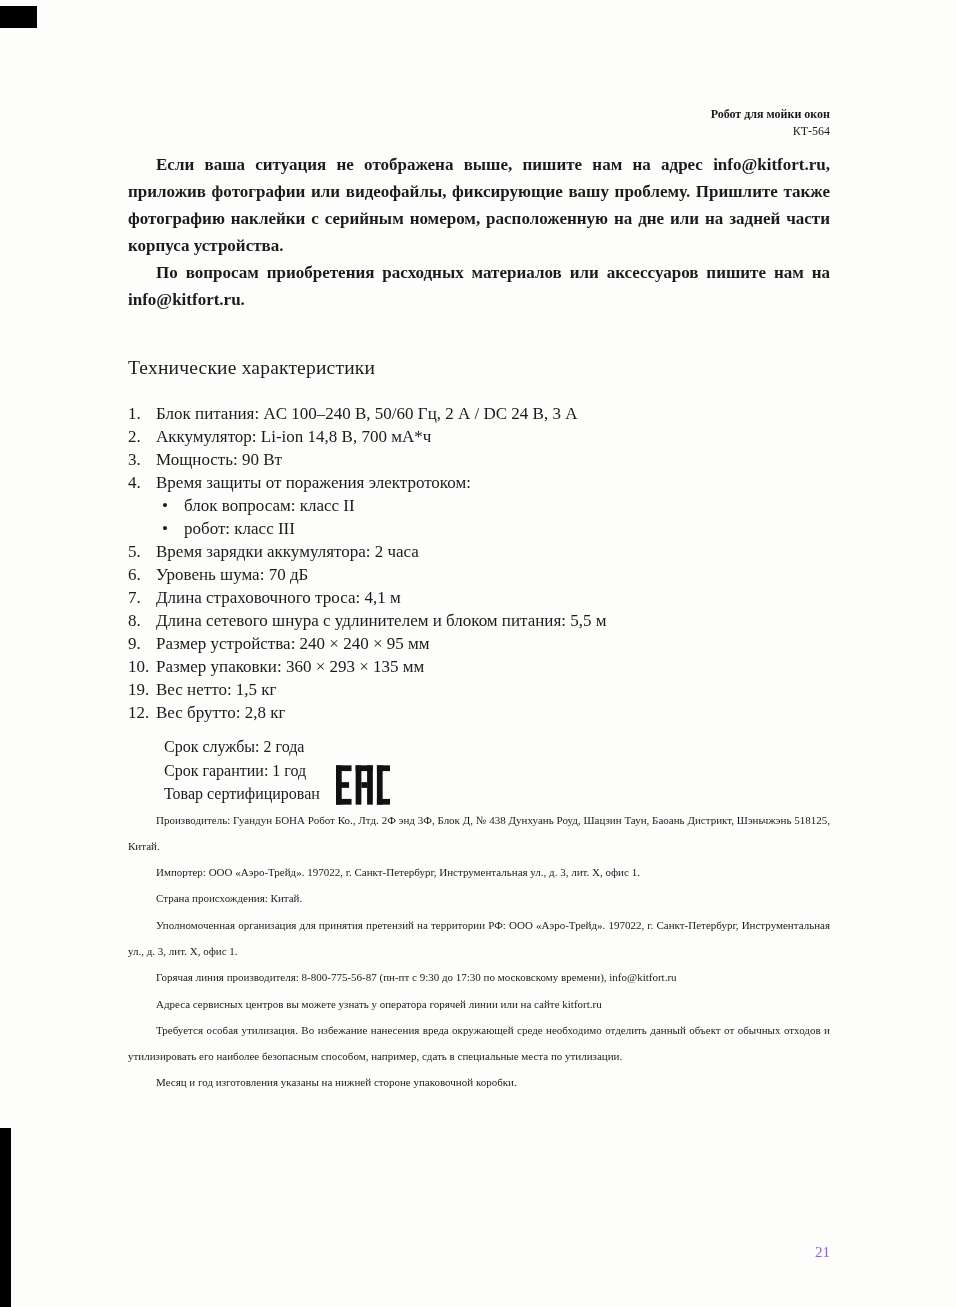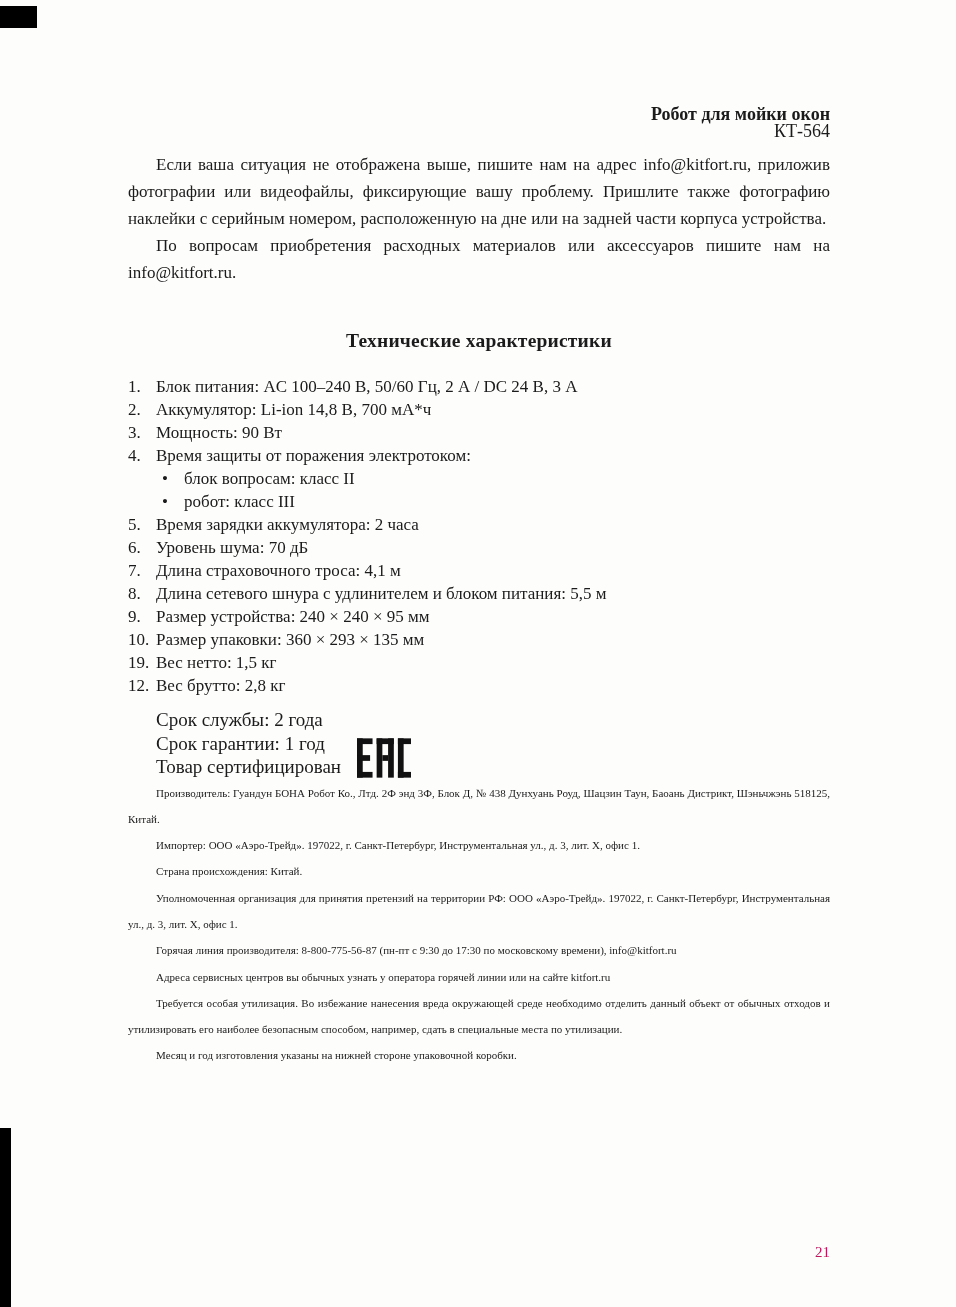--- a/index.html
+++ b/index.html
@@ -9,49 +9,49 @@
     background:#fdfdfc;
     font-family:"Liberation Serif","DejaVu Serif",serif;
     color:#1b1b1b;
     overflow:hidden;
   }
   .mark-top { position:absolute; left:0; top:6px; width:37px; height:22px; background:#000; }
   .mark-left { position:absolute; left:0; top:1128px; width:11px; height:179px; background:#000; }
 
   .content { position:absolute; left:128px; top:0; width:702px; }
 
-  .doc-header { margin-top:106px; text-align:right; font-size:18px; line-height:17px; }
+  .doc-header { margin-top:106px; text-align:right; font-size:12px; line-height:17px; }
   .doc-header .title { font-weight:bold; }
 
   .intro { margin-top:11px; }
-  .intro p { margin:0; font-size:17px; line-height:27px; text-align:justify; text-indent:28px; }
+  .intro p { margin:0; font-size:17px; line-height:27px; text-align:justify; text-indent:28px;font-weight:bold; }
 
   .section-title {
-    margin:44px 0 0 0; text-align:center;
-    font-size:19.5px; font-weight:bold; letter-spacing:0.2px;
+    margin:44px 0 0 0; text-align:left;
+    font-size:19.5px; font-weight:normal; letter-spacing:0.2px;
   }
 
   .specs { margin-top:23px; font-size:17px; line-height:23px; }
   .spec-row { display:flex; }
   .spec-num { flex:0 0 28px; }
   .spec-text { flex:1; }
   .spec-sub { padding-left:30px; }
   .spec-bullet { flex:0 0 26px; padding-left:4px; box-sizing:border-box; }
 
-  .service { margin:11px 0 0 28px; font-size:19px; line-height:23.5px; display:flex; }
+  .service { margin:11px 0 0 36px; font-size:16px; line-height:23.5px; display:flex; }
   .service-lines div { white-space:nowrap; }
   .eac { margin-left:16px; align-self:flex-end; margin-bottom:1px; line-height:0; }
   .eac svg { display:block; }
 
   .legal { margin-top:1px; font-size:11px; line-height:26.3px; }
   .legal p { margin:0; text-align:justify; text-indent:28px; }
 
   .page-number {
     position:absolute; right:126px; bottom:46px;
-    color:#be185d; font-size:15px;
+    color:#8b5cf6; font-size:15px;
   }
 </style>
 </head>
 <body>
 
 <div class="page">
   <div class="mark-top"></div>
   <div class="mark-left"></div>
 
   <div class="content">
@@ -149,21 +149,21 @@
         </svg>
       </div>
     </div>
 
     <div class="legal">
       <p>Производитель: Гуандун БОНА Робот Ко., Лтд. 2Ф энд 3Ф, Блок Д, № 438 Дунхуань Роуд, Шацзин Таун, Баоань Дистрикт, Шэньчжэнь 518125, Китай.</p>
       <p>Импортер: ООО «Аэро-Трейд». 197022, г. Санкт-Петербург, Инструментальная ул., д. 3, лит. Х, офис 1.</p>
       <p>Страна происхождения: Китай.</p>
       <p>Уполномоченная организация для принятия претензий на территории РФ: ООО «Аэро-Трейд». 197022, г. Санкт-Петербург, Инструментальная ул., д. 3, лит. Х, офис 1.</p>
       <p>Горячая линия производителя: 8-800-775-56-87 (пн-пт с 9:30 до 17:30 по московскому времени), info@kitfort.ru</p>
-      <p>Адреса сервисных центров вы обычных узнать у оператора горячей линии или на сайте kitfort.ru</p>
+      <p>Адреса сервисных центров вы можете узнать у оператора горячей линии или на сайте kitfort.ru</p>
       <p>Требуется особая утилизация. Во избежание нанесения вреда окружающей среде необходимо отделить данный объект от обычных отходов и утилизировать его наиболее безопасным способом, например, сдать в специальные места по утилизации.</p>
       <p>Месяц и год изготовления указаны на нижней стороне упаковочной коробки.</p>
     </div>
 
   </div>
 
   <div class="page-number">21</div>
 </div>
 
 </body></html>

